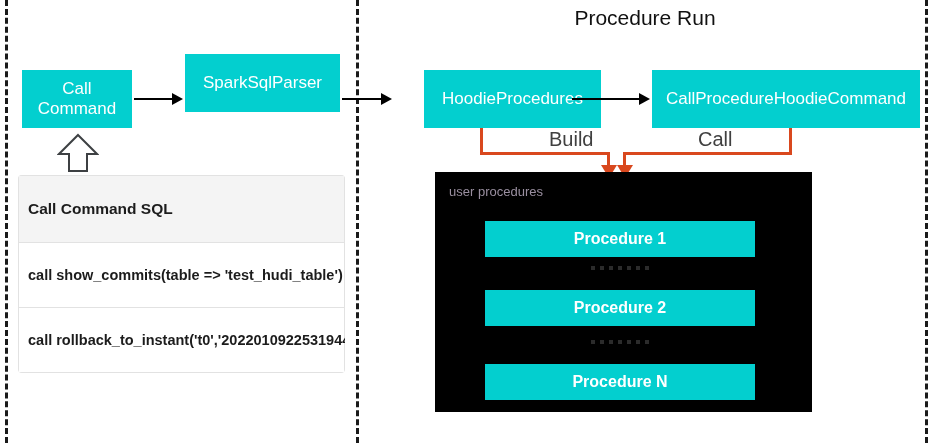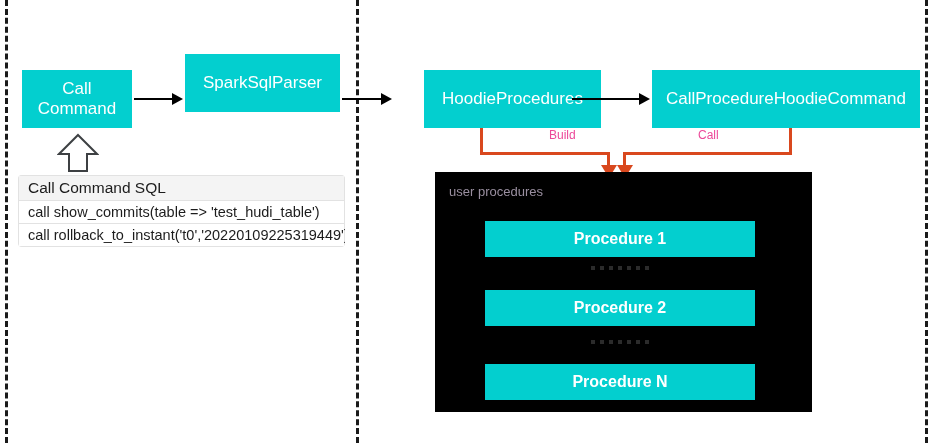--- a/index.html
+++ b/index.html
@@ -104,26 +104,27 @@
     left: 18px;
     top: 175px;
     width: 327px;
     border-radius: 4px;
     overflow: hidden;
     box-sizing: border-box;
     background: #ffffff;
   }
   .sql-row {
     box-sizing: border-box;
-    padding: 3px 9px;
+    padding: 24px 9px;
     font-size: 14.5px;
     color: #1c1c1c;
     border: 1px solid #e2e2e2;
     margin-top: -1px;
     white-space: nowrap;
+    font-weight: bold;
   }
   .sql-row.header {
     background: #f4f4f4;
     font-size: 15.5px;
     margin-top: 0;
   }
 
   
   .orange-seg {
     position: absolute;
@@ -142,22 +143,22 @@
   #build-drop  { left: 607px; top: 152px; width: 3px;  height: 16px; }
   #build-head  { left: 601px; top: 165px; }
   
   #call-vert   { left: 789px; top: 128px; width: 3px;  height: 27px; }
   #call-horz   { left: 623px; top: 152px; width: 169px; height: 3px; }
   #call-drop   { left: 623px; top: 152px; width: 3px;  height: 16px; }
   #call-head   { left: 617px; top: 165px; }
 
   .edge-label {
     position: absolute;
-    font-size: 12px;
-    color: #ec4899;
+    font-size: 20px;
+    color: #404040;
     background: #ffffff;
     padding: 0 4px;
     white-space: nowrap;
   }
   #label-build { left: 545px; top: 128px; }
   #label-call  { left: 694px; top: 128px; }
 
   
   #user-procedures-panel {
     position: absolute;
@@ -215,20 +216,21 @@
 </style>
 </head>
 <body>
 
 <div id="canvas">
 
   <div class="divider" id="divider-left"></div>
   <div class="divider" id="divider-mid"></div>
   <div class="divider" id="divider-right"></div>
 
+  <div class="section-title" id="title-proc">Procedure Run</div>
 
   <div class="tealbox" id="box-call-command">
     <div>
       <div>Call</div>
       <div>Command</div>
     </div>
   </div>
 
   <div class="arrow-line" id="arrow1-line"></div>
   <div class="arrow-head" id="arrow1-head"></div>

